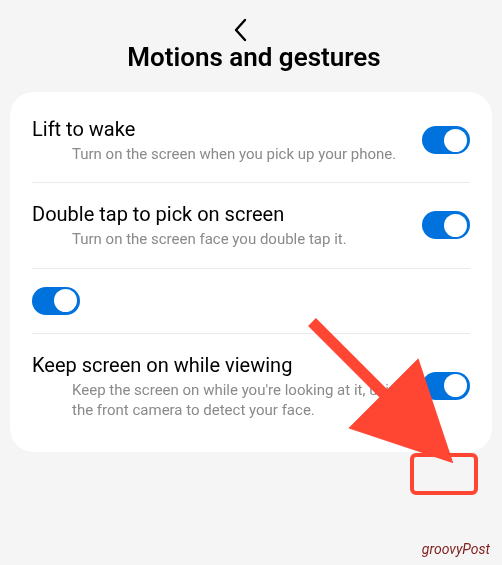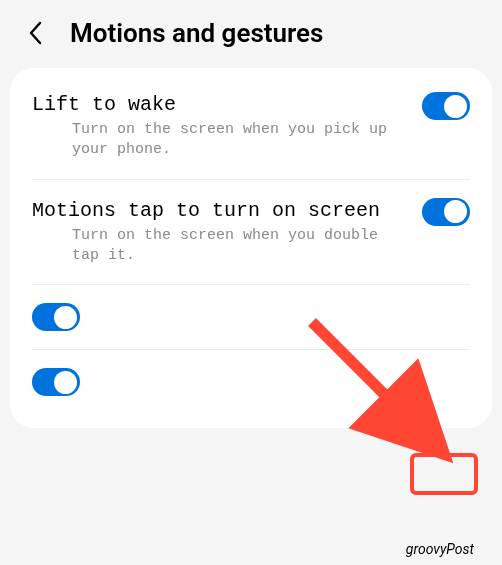--- a/index.html
+++ b/index.html
@@ -13,20 +13,21 @@
       background: #f5f5f5;
       font-family: -apple-system, BlinkMacSystemFont, 'Segoe UI', Roboto, Arial, sans-serif;
       position: relative;
       overflow: hidden;
     }
     .header {
       display: flex;
       align-items: center;
       padding: 18px 22px 20px 28px;
       background: #f5f5f5;
+      flex-direction: column;
     }
     .back-icon {
       width: 14px;
       height: 24px;
       margin-right: 28px;
       cursor: pointer;
     }
     .back-icon svg {
       width: 100%;
       height: 100%;
@@ -37,24 +38,24 @@
       color: #000;
     }
     .card {
       background: #fff;
       margin: 0 10px;
       border-radius: 24px;
       padding: 6px 22px 14px 22px;
     }
     .setting-row {
       display: flex;
+      align-items: center;
       justify-content: space-between;
       padding: 18px 0;
       border-bottom: 1px solid #eaeaea;
-      font-family: Liberation Mono, monospace;
     }
     .setting-row:last-child {
       border-bottom: none;
     }
     .setting-text {
       flex: 1;
       padding-right: 14px;
     }
     .setting-title {
       font-size: 20px;
@@ -95,23 +96,23 @@
       pointer-events: none;
     }
     .arrow {
       position: absolute;
       z-index: 11;
       pointer-events: none;
     }
     .watermark {
       position: absolute;
       bottom: 8px;
-      right: 28px;
+      right: 12px;
       font-size: 14px;
-      color: #000000;
+      color: #7f1d1d;
       font-style: italic;
     }
   </style>
 </head>
 <body>
 
 <div class="header">
   <div class="back-icon">
     <svg viewBox="0 0 14 24" fill="none">
       <path d="M12 2 L3 12 L12 22" stroke="#000" stroke-width="2.4" stroke-linecap="round" stroke-linejoin="round"></path>
@@ -125,31 +126,35 @@
   <div class="setting-row">
     <div class="setting-text">
       <div class="setting-title">Lift to wake</div>
       <div class="setting-desc">Turn on the screen when you pick up your phone.</div>
     </div>
     <div class="toggle"></div>
   </div>
 
   <div class="setting-row">
     <div class="setting-text">
-      <div class="setting-title">Motions tap to turn on screen</div>
-      <div class="setting-desc">Turn on the screen when you double tap it.</div>
+      <div class="setting-title">Double tap to pick on screen</div>
+      <div class="setting-desc">Turn on the screen face you double tap it.</div>
     </div>
     <div class="toggle"></div>
   </div>
 
   <div class="setting-row">
     <div class="toggle"></div>
   </div>
 
   <div class="setting-row">
+    <div class="setting-text">
+      <div class="setting-title">Keep screen on while viewing</div>
+      <div class="setting-desc">Keep the screen on while you're looking at it, using the front camera to detect your face.</div>
+    </div>
     <div class="toggle"></div>
   </div>
 
 </div>
 
 <div class="highlight-box" style="left:410px; top:453px; width:68px; height:42px;"></div>
 
 <svg class="arrow" style="left:302px; top:312px; width:160px; height:160px;" viewBox="0 0 160 160">
   <defs>
     <marker id="ahead" markerWidth="9" markerHeight="9" refX="6" refY="4.5" orient="auto">

